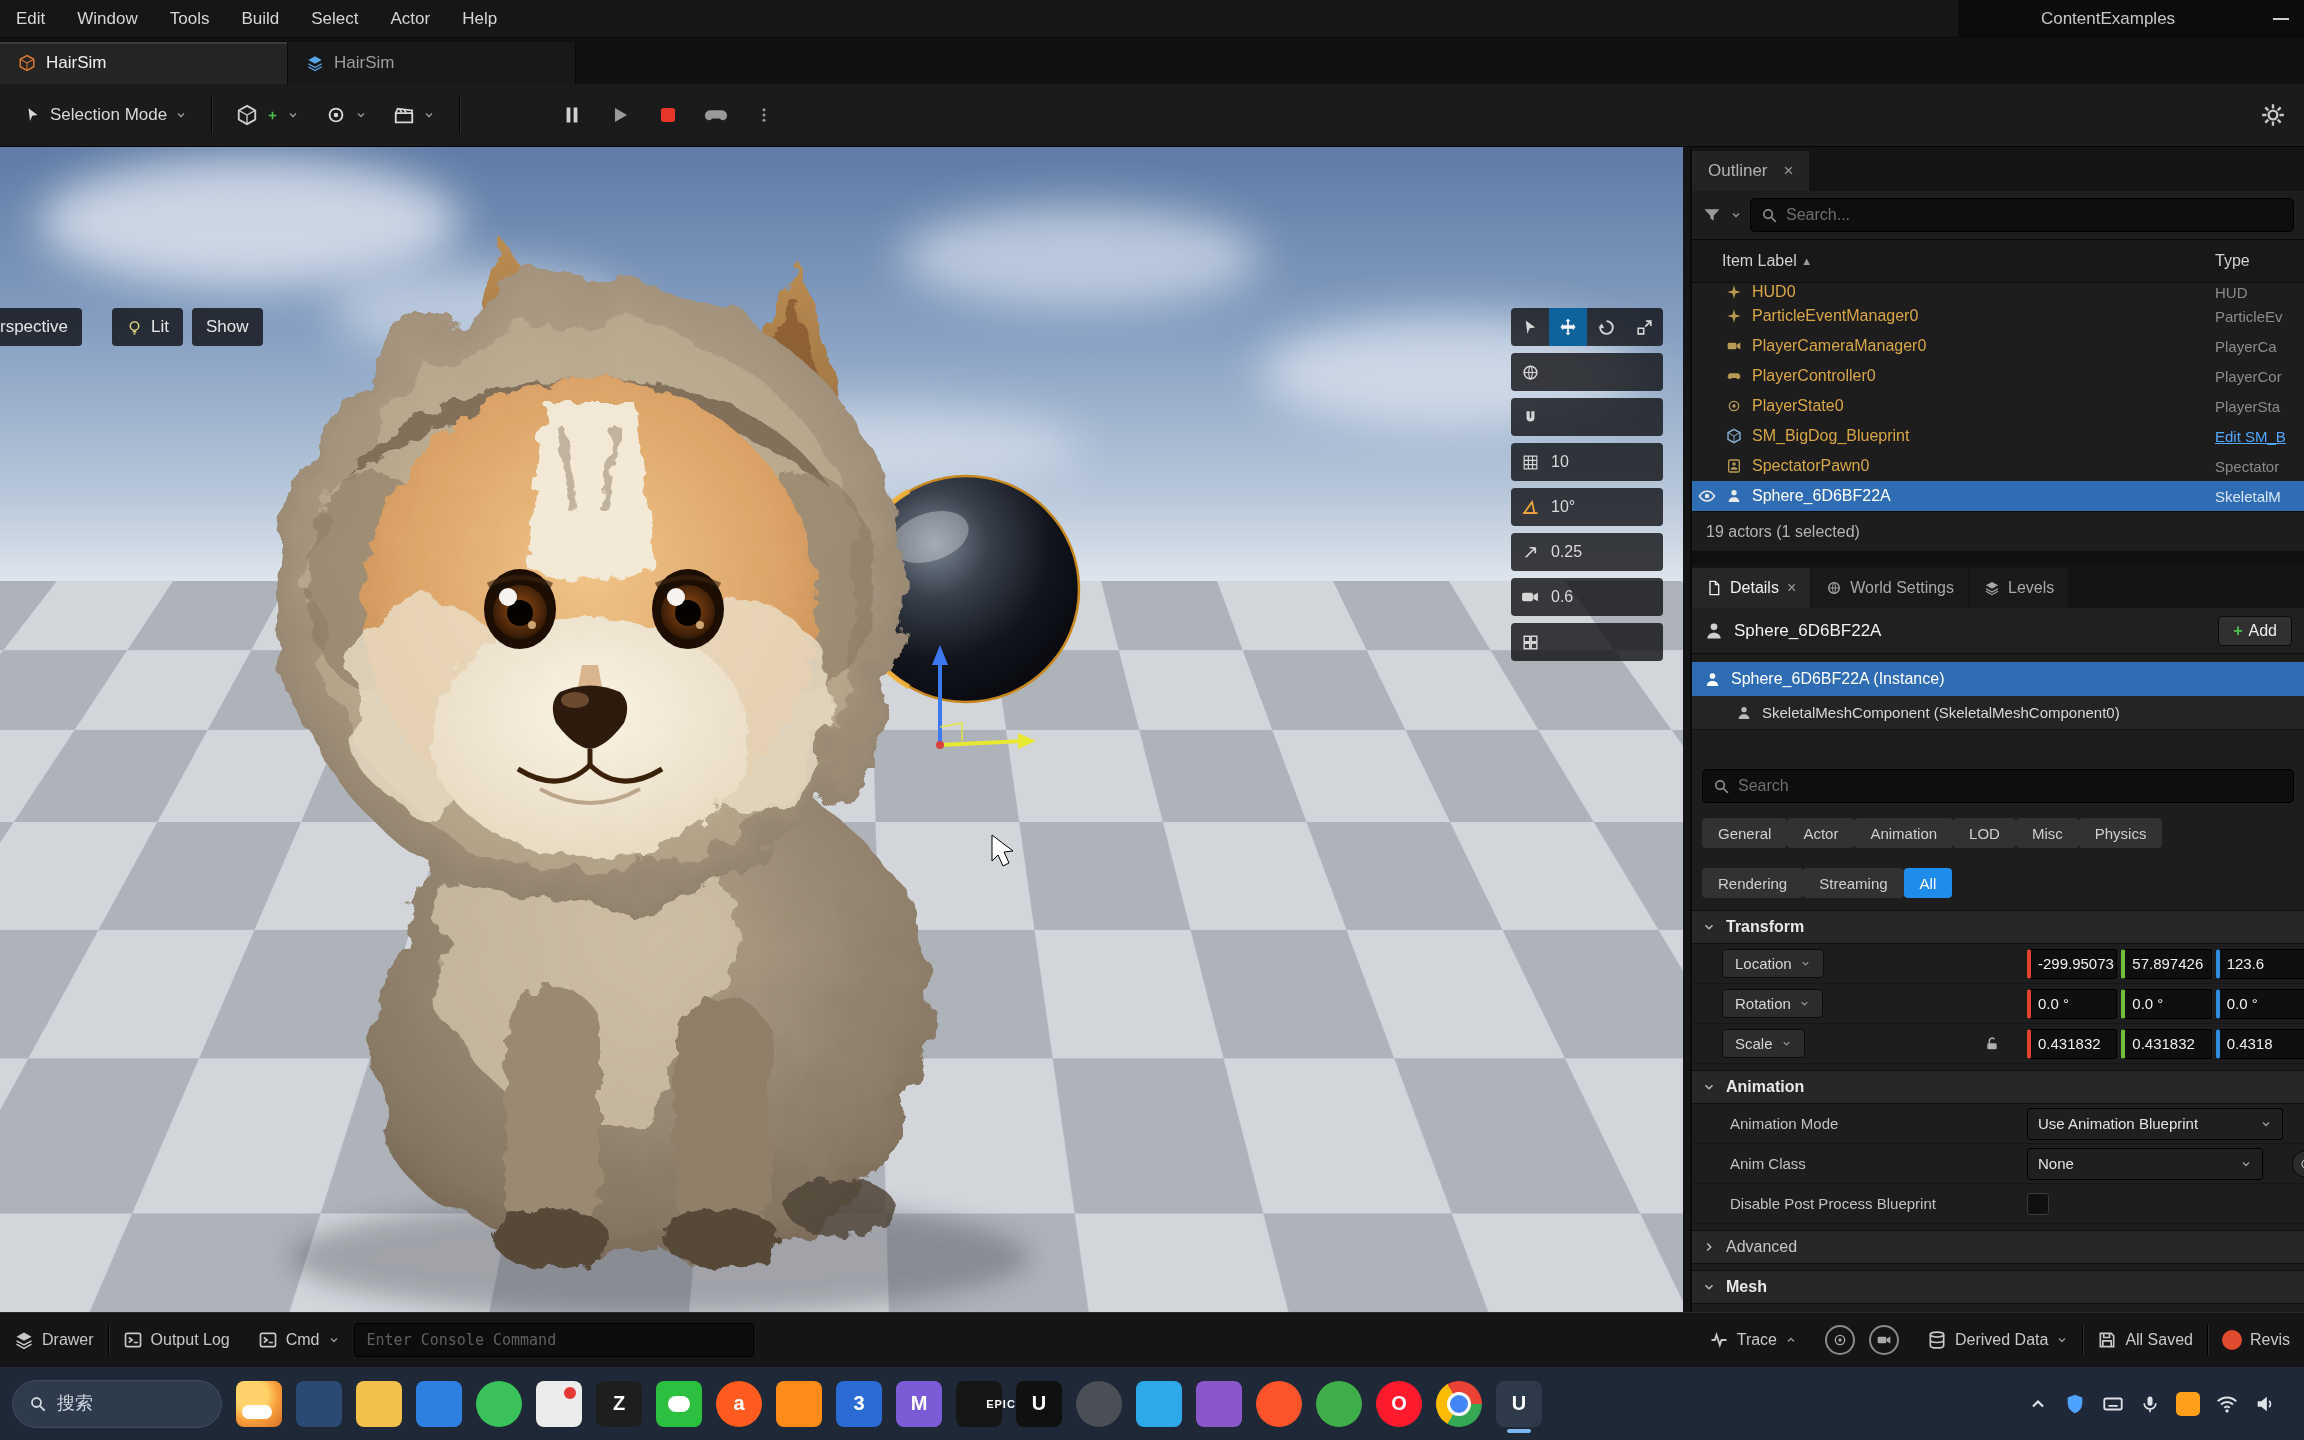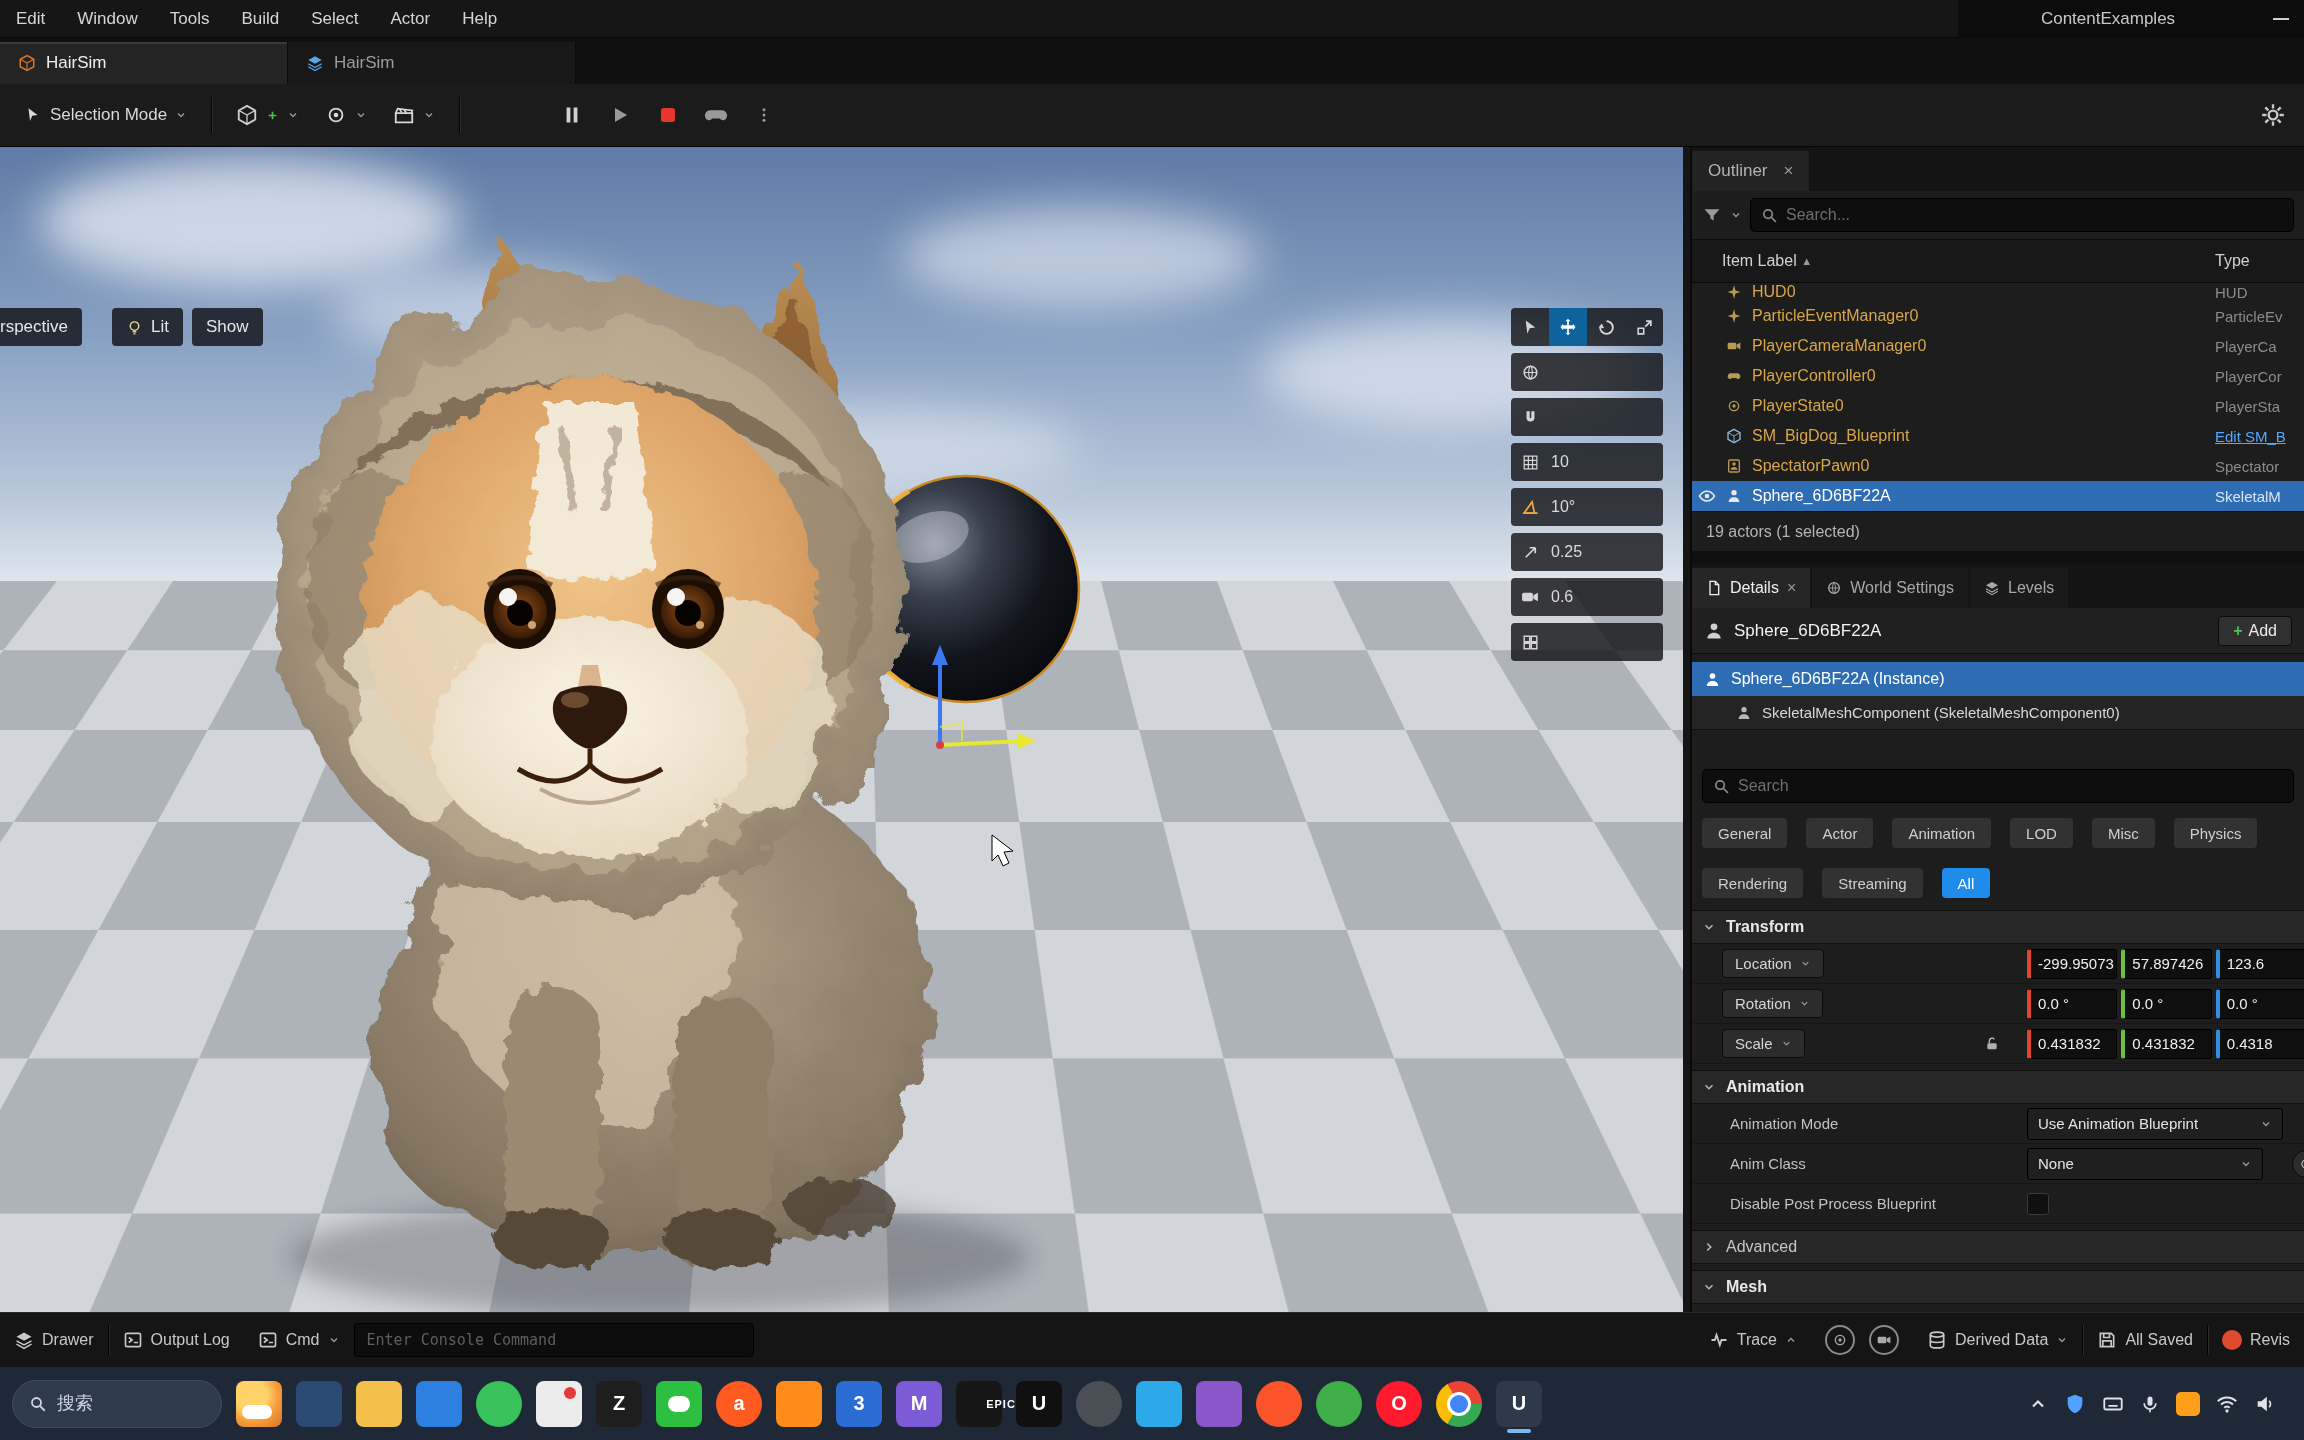--- a/index.html
+++ b/index.html
@@ -68,21 +68,21 @@
 .det-tabrow{height:44px;background:#141414;display:flex;align-items:flex-end;gap:2px;}
 .det-tab{height:40px;display:flex;align-items:center;gap:8px;padding:0 14px;font-size:16px;color:#a8a8a8;background:#1a1a1a;}
 .det-tab.active{background:#262626;color:#f0f0f0;}
 .actor-head{height:46px;background:#202020;display:flex;align-items:center;gap:10px;padding:0 12px;border-bottom:1px solid #0c0c0c;}
 .actor-head .aname{color:#f2f2f2;font-size:17px;flex:1;}
 .add-btn{display:flex;align-items:center;gap:6px;background:#303030;border:1px solid #0a0a0a;border-radius:4px;padding:5px 14px;color:#ececec;font-size:16px;}
 .add-btn .plus{color:#4cc44c;font-weight:bold;}
 .inst-row{height:34px;margin-top:8px;background:#2e6db4;display:flex;align-items:center;gap:10px;padding:0 12px;color:#fff;font-size:16px;}
 .comp-row{height:34px;background:#242424;display:flex;align-items:center;gap:10px;padding:0 12px 0 44px;color:#d8d8d8;font-size:15px;border-bottom:1px solid #111;}
 .det-search{margin-top:32px;}
-.chips{display:flex;gap:19px;padding:0 10px;}
+.chips{display:flex;gap:0;padding:0 10px;}
 .chips.r1{margin-top:8px;}
 .chips.r2{margin-top:20px;}
 .chip{height:30px;display:flex;align-items:center;padding:0 16px;background:#323232;border-radius:4px;color:#cfcfcf;font-size:15px;}
 .chip.active{background:#1f8ceb;color:#fff;}
 .sect{height:34px;margin-top:12px;background:#272727;display:flex;align-items:center;gap:10px;padding:0 10px;color:#e8e8e8;font-size:16px;font-weight:bold;border-top:1px solid #111;border-bottom:1px solid #111;}
 .sect.tight{margin-top:6px;}
 .prow{height:40px;position:relative;display:flex;align-items:center;background:#1d1d1d;border-bottom:1px solid #161616;}
 .prow .plabel{margin-left:38px;color:#c2c2c2;font-size:15px;}
 .axis-pill{margin-left:30px;display:flex;align-items:center;gap:8px;background:#2c2c2c;border:1px solid #0c0c0c;border-radius:4px;padding:5px 12px;color:#d6d6d6;font-size:15px;}
 .pvals{position:absolute;left:335px;display:flex;gap:4px;width:279px;}

